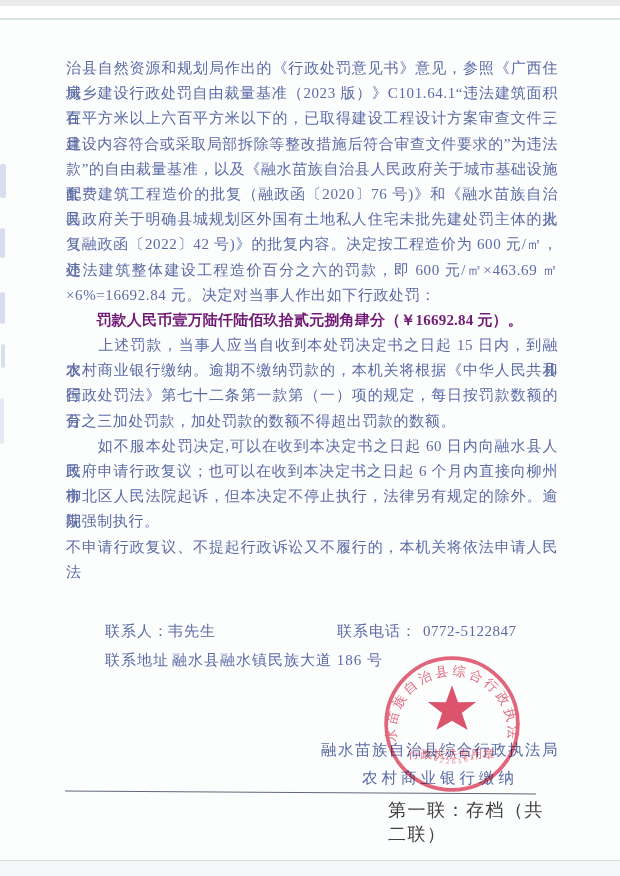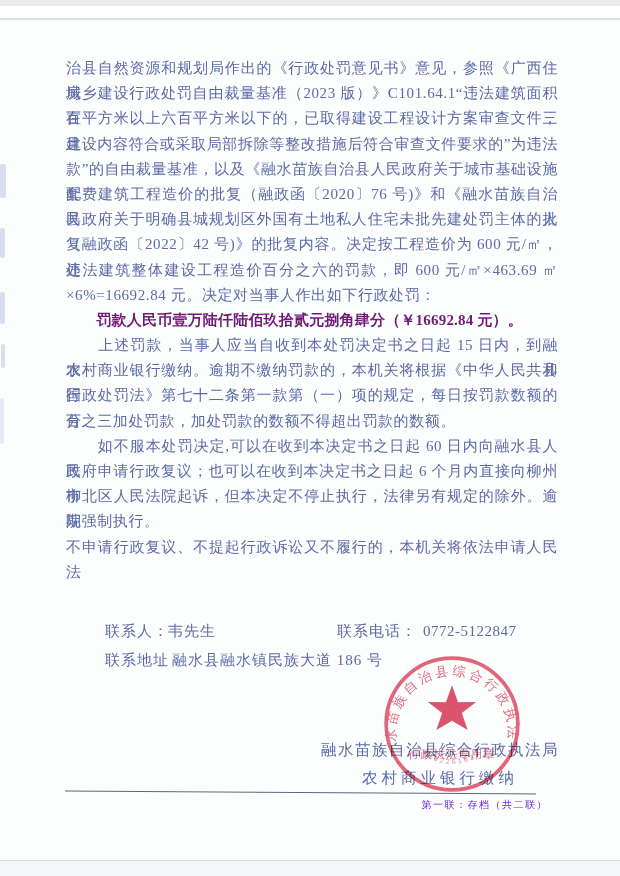--- a/index.html
+++ b/index.html
@@ -37,21 +37,21 @@
   .sig-date { font-size:15.5px; letter-spacing:4px; line-height:22px; }
 
   .seal { position:absolute; left:383px; top:649px; width:138px; height:138px; mix-blend-mode:multiply; opacity:0.92; }
 
   .footer-rule {
     position:absolute; left:65px; top:786px; width:471px; height:0;
     border-top:1.5px solid #636879; transform:rotate(0.35deg);
   }
   .footer-note {
     position:absolute; left:388px; top:792px; width:160px;
-    font-size:10px; color:#6d28d9; letter-spacing:1.5px; text-align:right;
+    font-size:18px; color:#404040; letter-spacing:1.5px; text-align:left;
   }
 
   .artifact { position:absolute; background:rgba(95,115,185,0.22); border-radius:2px; }
   .a1 { left:0; top:158px; width:6px; height:34px; }
   .a2 { left:0; top:222px; width:5px; height:30px; }
   .a3 { left:0; top:286px; width:5px; height:32px; }
   .a4 { left:1px; top:338px; width:4px; height:24px; }
   .a5 { left:0; top:392px; width:4px; height:46px; opacity:0.6; }
 </style>
 </head>

